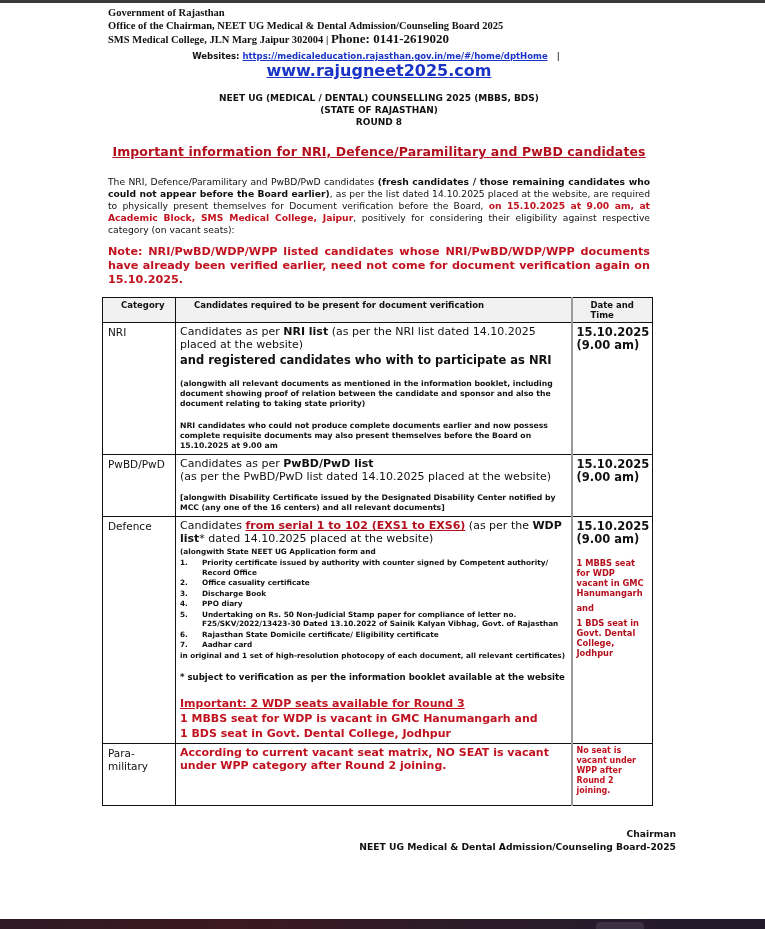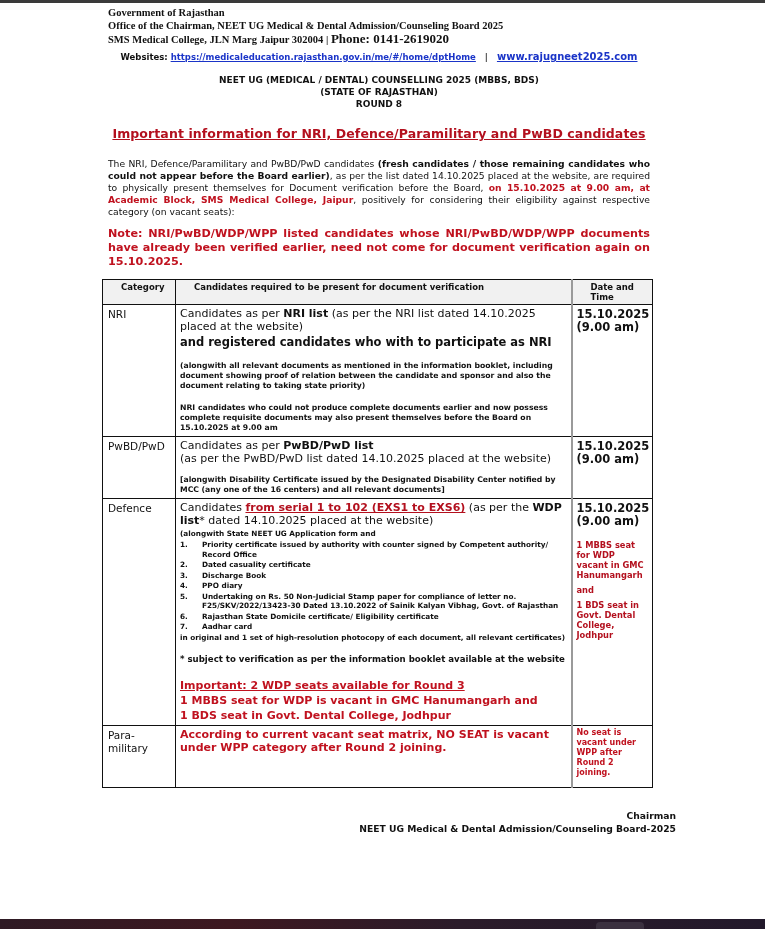--- a/index.html
+++ b/index.html
@@ -24,21 +24,21 @@
   .page { position: absolute; left: 108px; top: 6px; width: 542px; }
 
   .hdr { text-align: left; line-height: 13px; font-family: Liberation Serif, serif; }
   .hdr .l1 { font-size: 10.5px; font-weight: bold; }
   .hdr .l2 { font-size: 10.5px; font-weight: bold; }
   .hdr .l3 { font-size: 10.5px; font-weight: bold; }
   .hdr .l3 .phone { font-size: 13px; }
   .web { text-align: center; font-size: 8.5px; font-weight: bold; margin-top: 5px; }
   .web a { color: #1a34c8; text-decoration: underline; }
   .web .sep { margin: 0 6px; color: #333; }
-  .web .link2 { font-size: 10px; }
+  .web .link2 { font-size: 16px; }
   .sub { text-align: center; font-size: 9px; font-weight: bold; line-height: 12px; margin-top: 12px; }
 
   .date { text-align: right; font-size: 12px; margin-top: 14px; margin-right: -26px; }
   .title {
     text-align: center; font-size: 12.5px; font-weight: bold; color: #b3101e;
     text-decoration: underline; margin-top: 16px; letter-spacing: 0.1px;
   }
   .intro { font-size: 9.2px; line-height: 12px; text-align: justify; margin-top: 17px; }
   .intro b { font-weight: bold; }
   .red { color: #c0121f; }
@@ -160,21 +160,21 @@
       <td class="main">
         <div><span>Candidates </span><span class="u-red">from serial 1 to 102 (EXS1 to EXS6)</span><span> (as per the </span><b>WDP list</b><span>* dated 14.10.2025 placed at the website)</span></div>
         <div class="small" style="font-size:7.3px;margin-top:2px">(alongwith State NEET UG Application form and</div>
         <ol class="docs" id="defence-docs">
               <li>
                 <span class="n">1.</span>
                 <span>Priority certificate issued by authority with counter signed by Competent authority/ Record Office</span>
               </li>
               <li>
                 <span class="n">2.</span>
-                <span>Dated casuality certificate</span>
+                <span>Office casuality certificate</span>
               </li>
               <li>
                 <span class="n">3.</span>
                 <span>Discharge Book</span>
               </li>
               <li>
                 <span class="n">4.</span>
                 <span>PPO diary</span>
               </li>
               <li>

